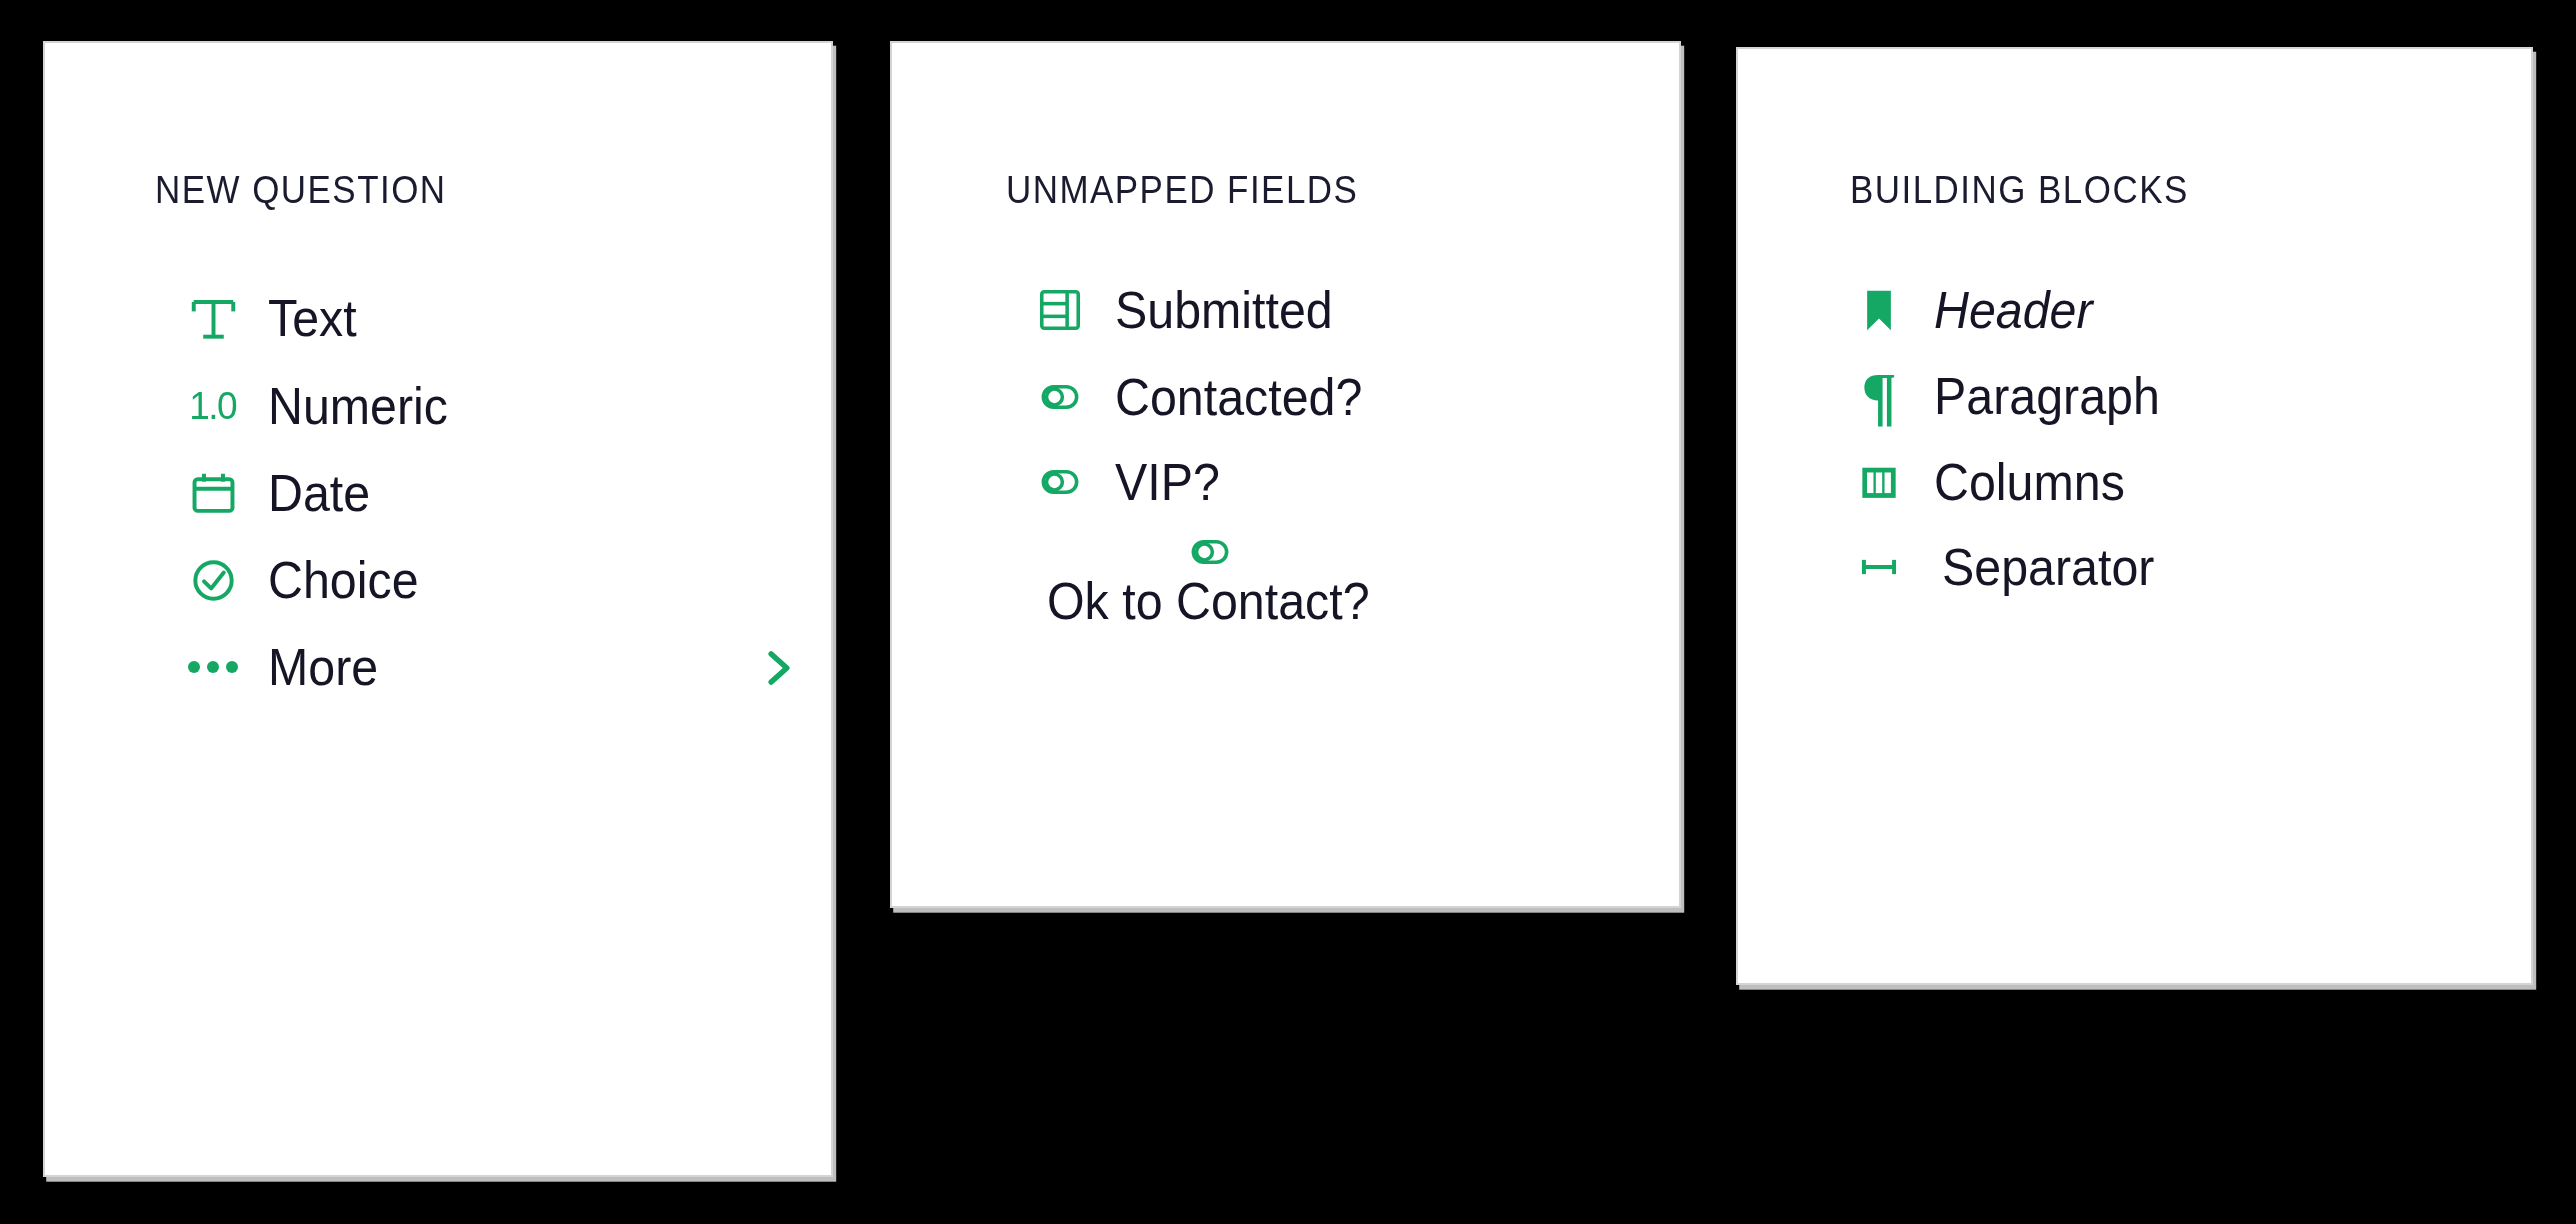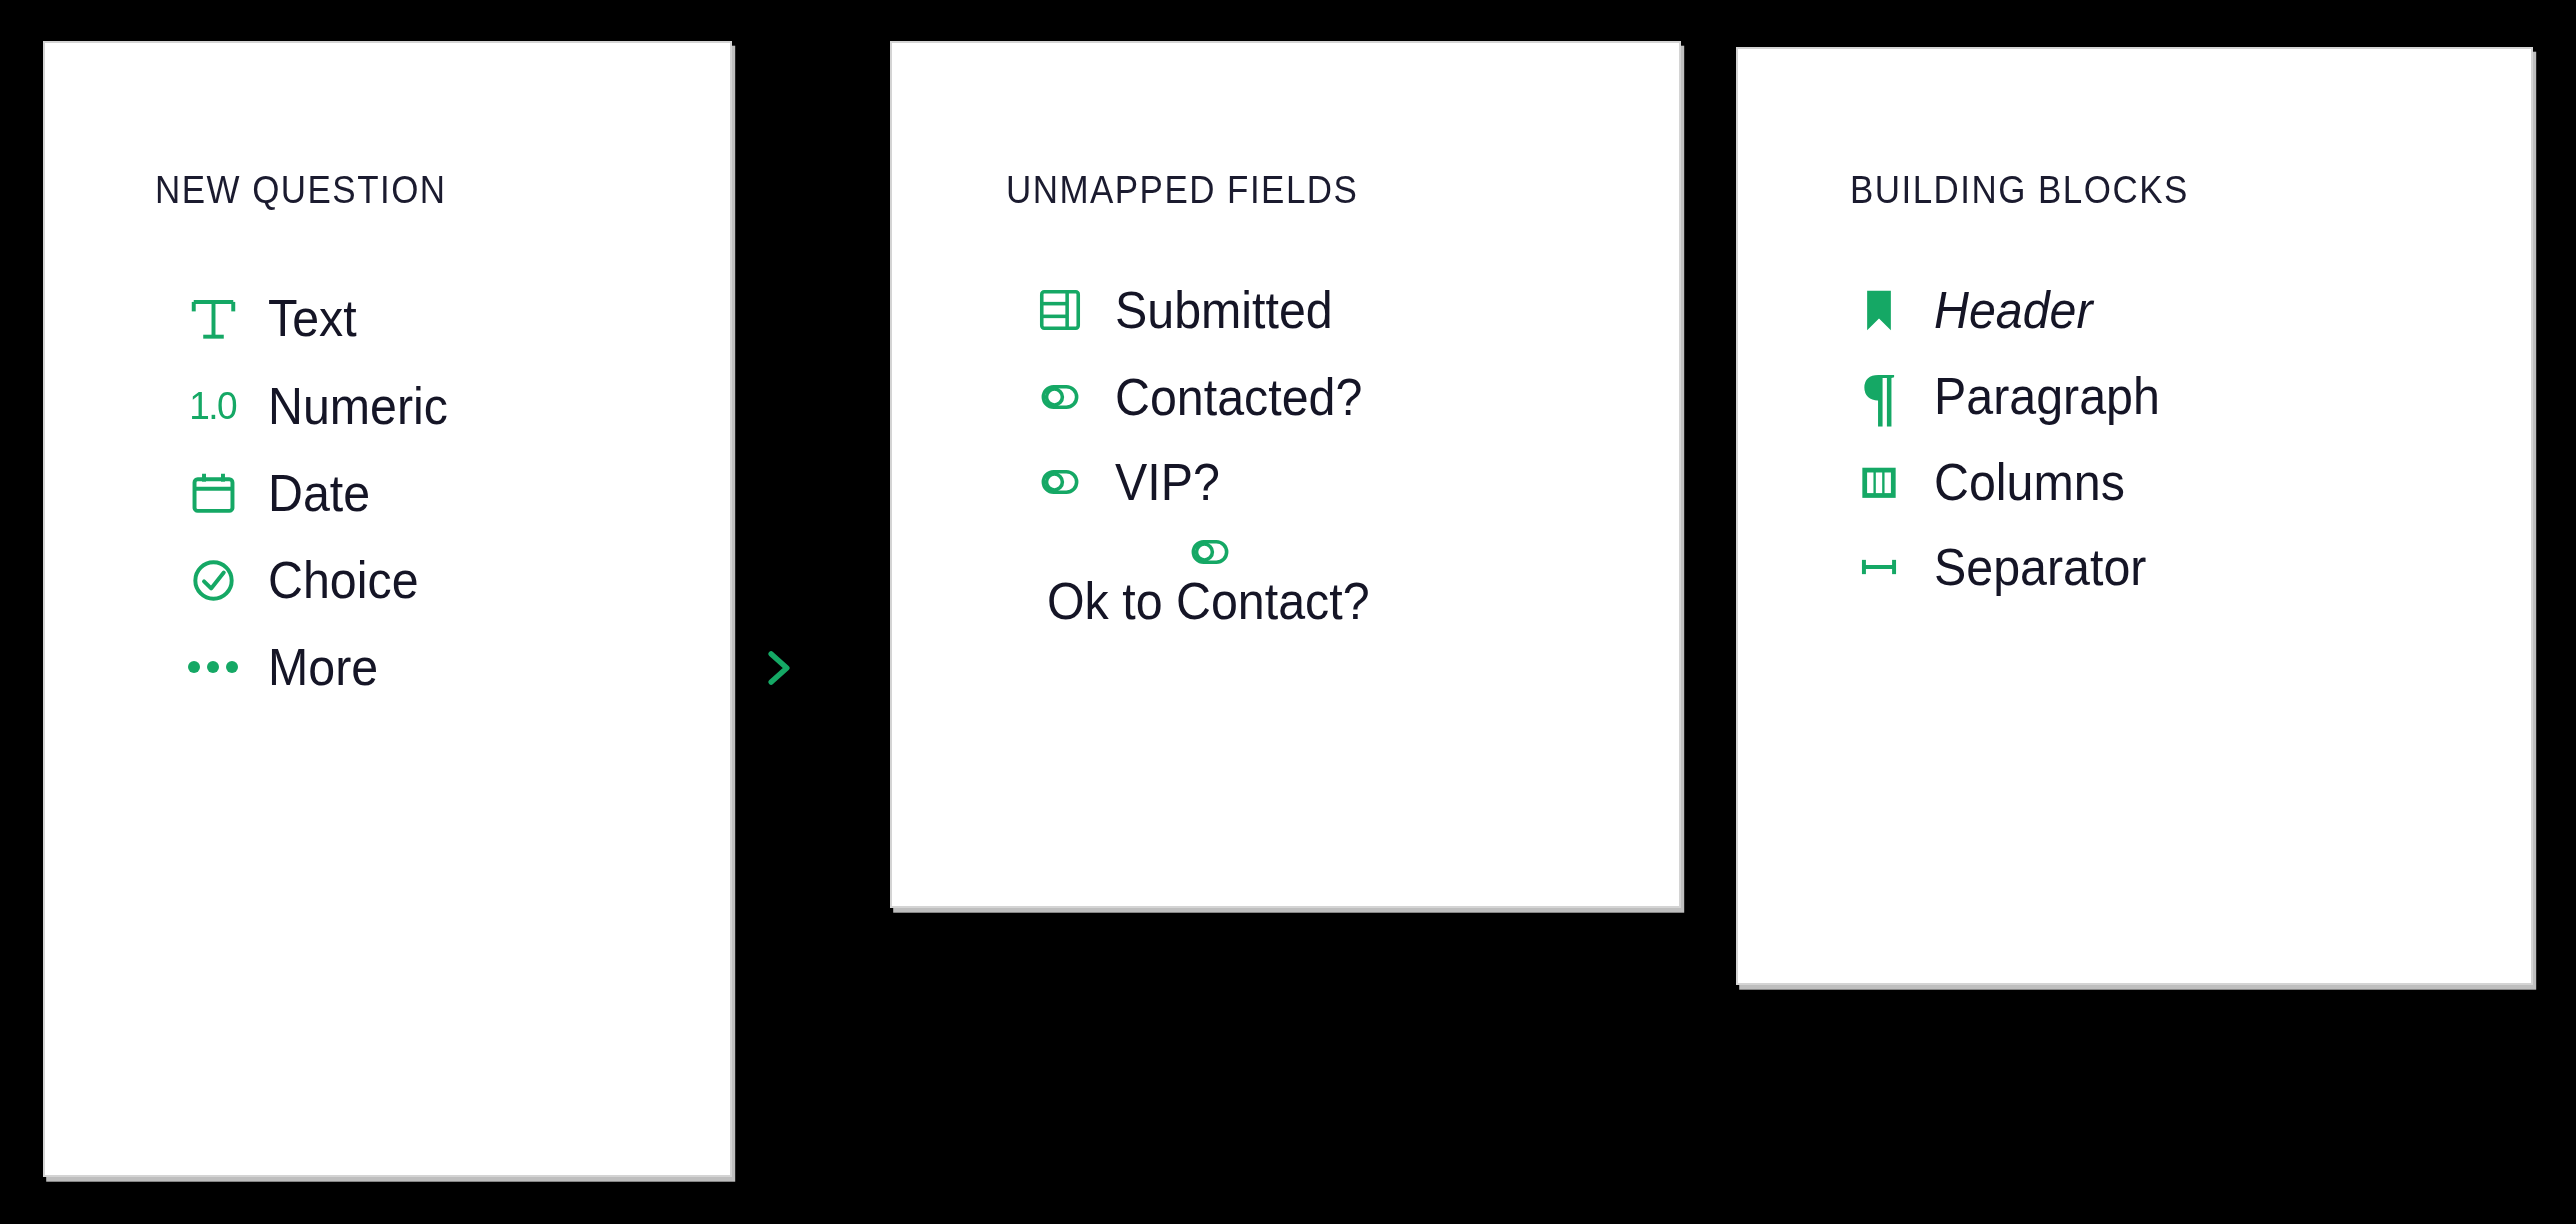--- a/index.html
+++ b/index.html
@@ -23,21 +23,21 @@
   }
 
   .panel {
     position: absolute;
     background: #ffffff;
     border: 2.4px solid #d4d4d4;
     box-sizing: border-box;
     box-shadow: 3.2px 4.7px 0 0 rgba(200,200,200,0.95);
   }
 
-  #panel-new-question { left: 43px;   top: 41px;  width: 689px; height: 1136px; }
+  #panel-new-question { left: 43px;   top: 41px;  width: 790px; height: 1136px; }
   #panel-unmapped     { left: 890px; top: 41px;  width: 791px; height: 867px; }
   #panel-building     { left: 1736px; top: 47px;  width: 797px; height: 938px; }
 
   .panel-title {
     position: absolute;
     font-size: 38px;
     font-weight: 400;
     letter-spacing: 1.6px;
     color: #1b1b2f;
     white-space: nowrap;
@@ -101,21 +101,21 @@
   
   #uf-item-0 { left: 134px; top: 229px; }
   #uf-item-1 { left: 134px; top: 316px; }
   #uf-item-2 { left: 134px; top: 401px; text-align: center; }
   #uf-item-3 { left: 134px; top: 486px; flex-direction: column; }
 
   
   #bb-item-0 { left: 107px; top: 223px; font-style: italic; }
   #bb-item-1 { left: 107px; top: 309px; }
   #bb-item-2 { left: 107px; top: 395px; }
-  #bb-item-3 { left: 107px; top: 480px; }
+  #bb-item-3 { left: 107px; top: 480px; gap: 8px; }
 
   svg { display: block; overflow: visible; }
 
   .numeric-glyph {
     font-size: 39px;
     font-weight: 400;
     color: #15a865;
     letter-spacing: -1.6px;
     transform: scaleX(0.95);
   }

